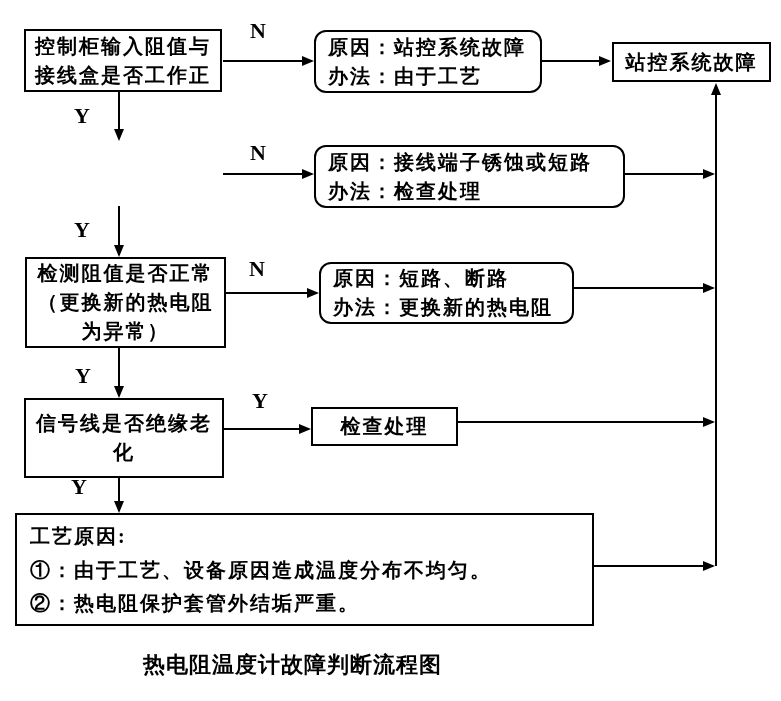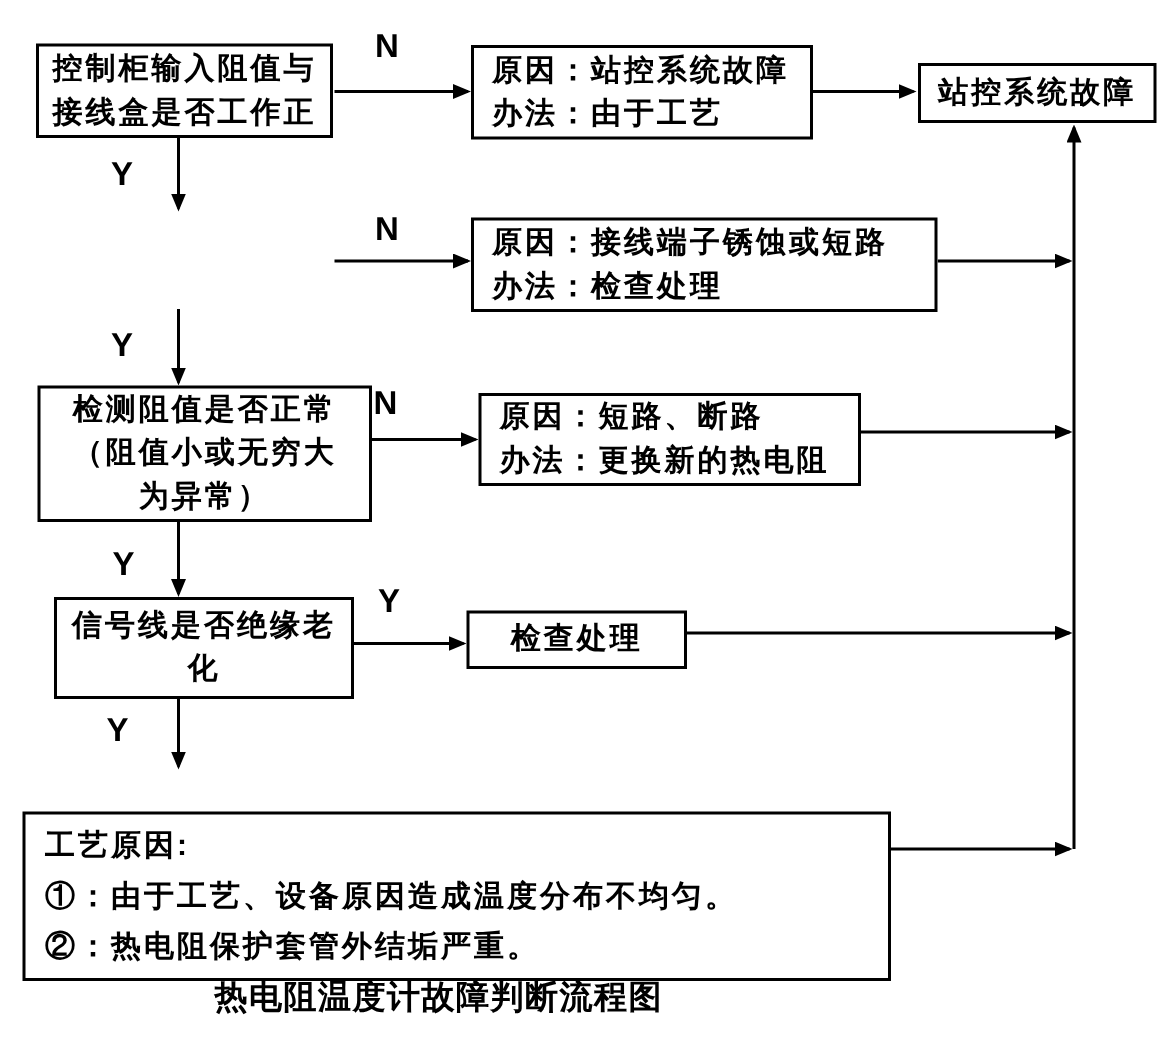--- a/index.html
+++ b/index.html
@@ -1,42 +1,42 @@
 <!DOCTYPE html>
 <html><head>
 <meta charset="utf-8">
 <style>
   html, body { margin: 0; padding: 0; background: #ffffff; }
   .stage {
     position: relative;
     width: 781px;
     height: 701px;
     background: #ffffff;
-    font-family: Liberation Sans, sans-serif;
+    font-family: Liberation Serif, serif;
     font-weight: bold;
     color: #000000;
     overflow: hidden;
   }
   .wires { position: absolute; left: 0; top: 0; }
   .wires path { stroke: #000000; stroke-width: 2; fill: none; }
   .node {
     position: absolute;
     box-sizing: border-box;
     border: 2px solid #000000;
     background: #ffffff;
     display: flex;
     flex-direction: column;
     justify-content: center;
     font-size: 20px;
     line-height: 29px;
     letter-spacing: 2px;
   }
   .q { align-items: center; text-align: center; }
-  .r { align-items: flex-start; text-align: center; padding-left: 12px; }
-  .process { align-items: flex-start; text-align: left; padding-left: 13px; justify-content: space-evenly; line-height: 24px; margin-top: 28px; }
+  .r { align-items: flex-start; text-align: center; padding-left: 12px; border-radius: 12px; }
+  .process { align-items: flex-start; text-align: left; padding-left: 13px; justify-content: space-evenly; line-height: 24px; }
   .edge-label { position: absolute; font-size: 22px; line-height: 24px; }
   .caption { position: absolute; left: 143px; top: 650px; font-size: 22px; letter-spacing: 1px; white-space: nowrap; text-align: right; }
 </style>
 </head>
 <body>
 
 <div class="stage">
 
   <svg class="wires" width="781" height="701" viewBox="0 0 781 701">
     <defs>
@@ -73,32 +73,32 @@
   <div class="node q" style="left:612px;top:42px;width:159px;height:40px">
     <div>站控系统故障</div>
   </div>
 
 
   <div class="node r" style="left:314px;top:145px;width:311px;height:63px">
     <div>原因：接线端子锈蚀或短路</div>
     <div>办法：检查处理</div>
   </div>
 
-  <div class="node q" style="left:25px;top:257px;width:223px;height:91px">
+  <div class="node q" style="left:25px;top:257px;width:201px;height:91px">
     <div>检测阻值是否正常</div>
-    <div>（阻值小或无穷大</div>
+    <div>（更换新的热电阻</div>
     <div>为异常）</div>
   </div>
 
   <div class="node r" style="left:319px;top:262px;width:255px;height:62px">
     <div>原因：短路、断路</div>
     <div>办法：更换新的热电阻</div>
   </div>
 
-  <div class="node q" style="left:36px;top:398px;width:200px;height:68px">
+  <div class="node q" style="left:24px;top:398px;width:200px;height:80px">
     <div>信号线是否绝缘老</div>
     <div>化</div>
   </div>
 
   <div class="node q" style="left:311px;top:407px;width:147px;height:39px">
     <div>检查处理</div>
   </div>
 
   <div class="node process" style="left:15px;top:513px;width:579px;height:113px">
     <div>工艺原因:</div>

